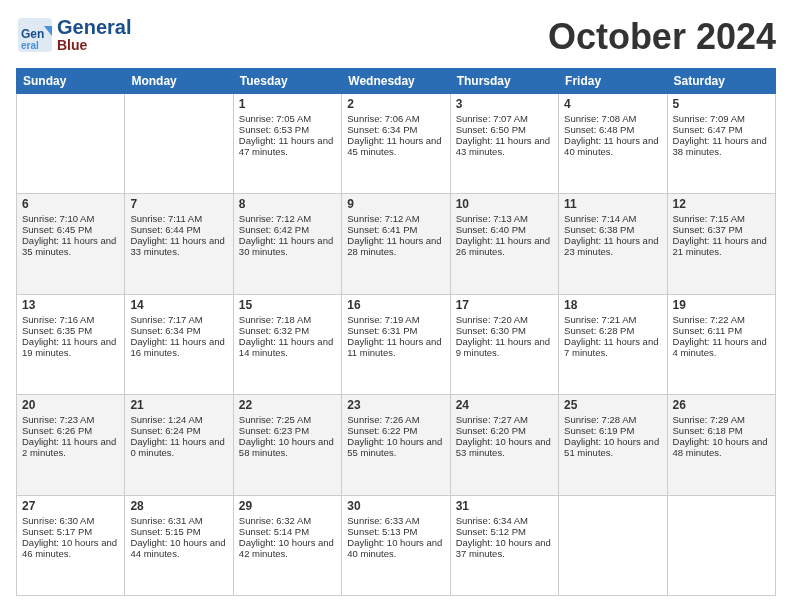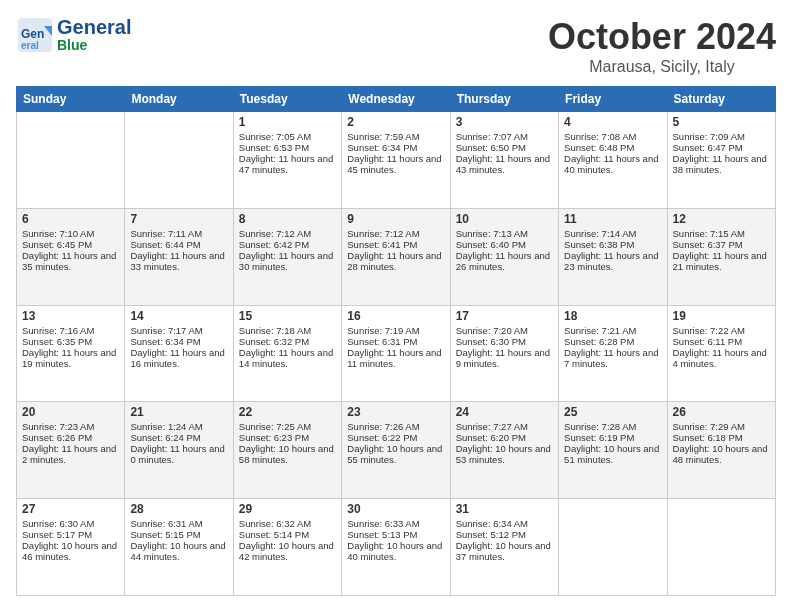--- a/index.html
+++ b/index.html
@@ -21,21 +21,21 @@
       display: flex;
       justify-content: space-between;
       align-items: flex-start;
       margin-bottom: 10px;
     }
     .logo {
       display: flex;
       flex-direction: column;
     }
     .title-block {
-      text-align: center;
+      text-align: left;
     }
     .month-title {
       font-size: 36px;
       font-weight: bold;
       color: #333;
     }
     .location {
       font-size: 16px;
       color: #555;
     }
@@ -89,27 +89,26 @@
         <svg width="38" height="38" viewBox="0 0 38 38">
           <rect x="2" y="2" width="34" height="34" rx="4" fill="#2a6db5" opacity="0.15"></rect>
           <text x="5" y="22" font-size="12" font-weight="bold" fill="#1a4e8c" font-family="Arial">Gen</text>
           <text x="5" y="33" font-size="10" font-weight="bold" fill="#4a90d9" font-family="Arial">eral</text>
           <polygon points="28,10 36,10 36,20" fill="#4a90d9"></polygon>
         </svg>
         <div>
           <div style="font-size:20px;font-weight:bold;color:#1a4e8c;line-height:1.1;">
             <span style="color:#1a4e8c;">General</span>
           </div>
-          <div style="font-size:14px;font-weight:bold;color:#15803d;line-height:1.1;">Blue</div>
+          <div style="font-size:14px;font-weight:bold;color:#7f1d1d;line-height:1.1;">Blue</div>
         </div>
       </div>
     </div>
     <div class="title-block">
       <div class="month-title">October 2024</div>
-      <div class="location">Marausa, Sicily, Italy</div>
     </div>
   </div>
 
   <table class="calendar">
     <thead>
       <tr>
         <th>Sunday</th>
         <th>Monday</th>
         <th>Tuesday</th>
         <th>Wednesday</th>
@@ -123,21 +122,21 @@
           <td class="empty"></td>
           <td class="empty"></td>
           <td>
             <span class="day-num">1</span>
             <div>Sunrise: 7:05 AM</div>
             <div>Sunset: 6:53 PM</div>
             <div>Daylight: 11 hours and 47 minutes.</div>
           </td>
           <td>
             <span class="day-num">2</span>
-            <div>Sunrise: 7:59 AM</div>
+            <div>Sunrise: 7:06 AM</div>
             <div>Sunset: 6:34 PM</div>
             <div>Daylight: 11 hours and 45 minutes.</div>
           </td>
           <td>
             <span class="day-num">3</span>
             <div>Sunrise: 7:07 AM</div>
             <div>Sunset: 6:50 PM</div>
             <div>Daylight: 11 hours and 43 minutes.</div>
           </td>
           <td>

